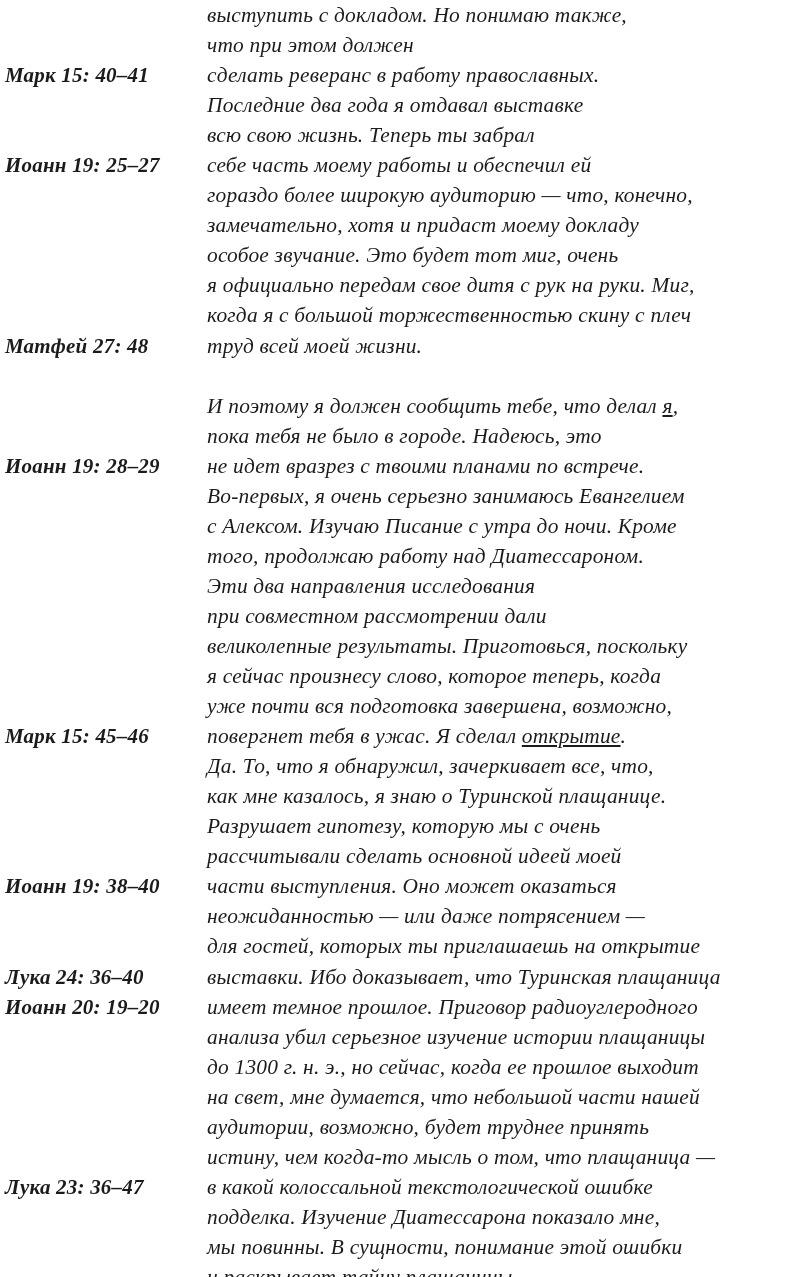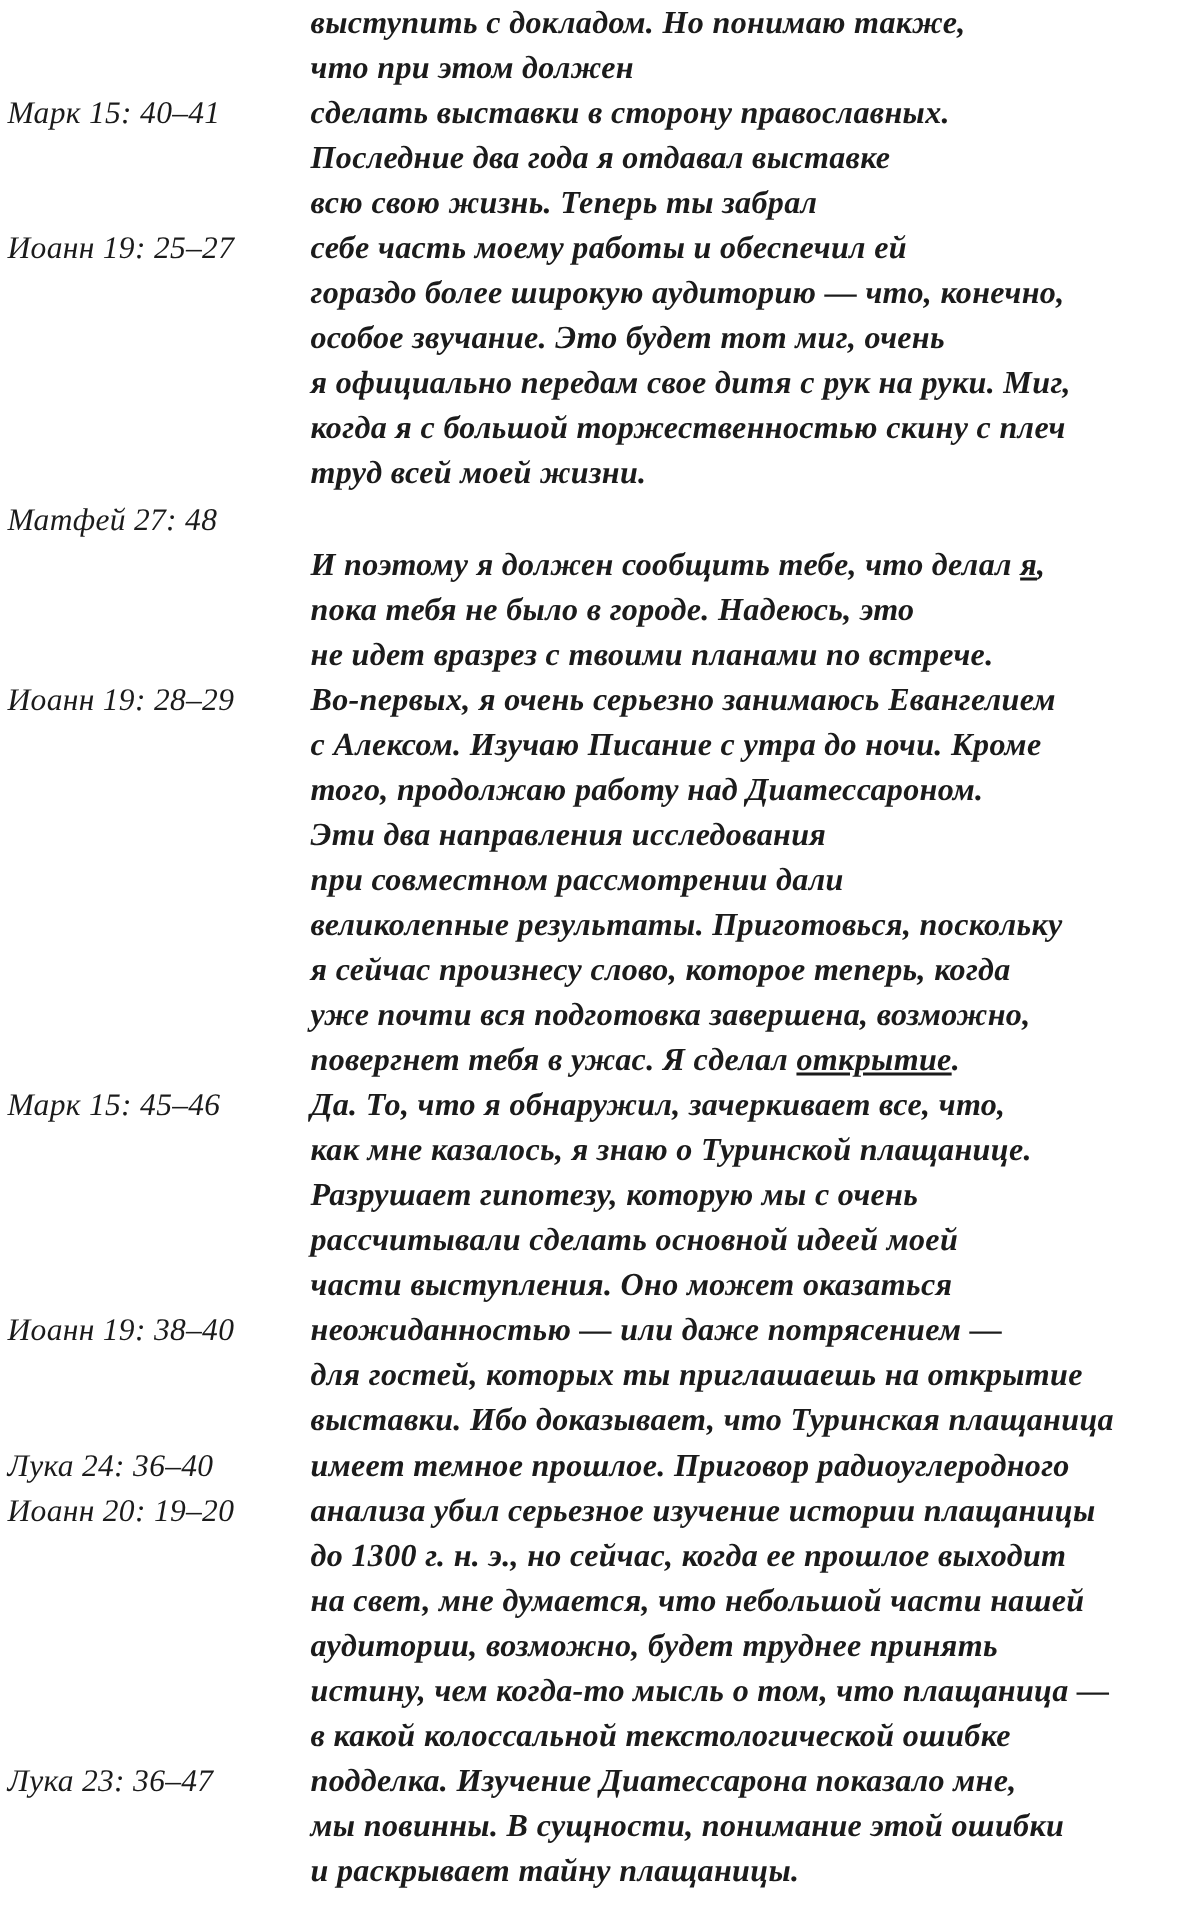--- a/index.html
+++ b/index.html
@@ -32,20 +32,21 @@
     width: 790px;
     height: 1277px;
   }
 
   .ref-col {
     position: absolute;
     left: 0;
     top: 0;
     width: 204px;
     height: 1277px;
+    font-weight: bold;
   }
 
   .body-col {
     position: absolute;
     left: 206px;
     top: 0;
     width: 584px;
     height: 1277px;
   }
 
@@ -54,21 +55,20 @@
     height: 30.05px;
     line-height: 30.05px;
     font-style: italic;
     font-size: 21.4px;
     white-space: nowrap;
     letter-spacing: 0.01em;
   }
 
   .body-col .line {
     padding-left: 1px;
-    font-weight: bold;
   }
 
   .ref-col .line {
     font-size: 21.0px;
     padding-left: 5px;
     color: #1b1b1b;
   }
 
   .ref-col .line.empty,
   .body-col .line.empty {
@@ -128,25 +128,26 @@
         <div class="line empty">&nbsp;</div>
         <div class="line">Лука 23: 36–47</div>
         <div class="line empty">&nbsp;</div>
         <div class="line empty">&nbsp;</div>
         <div class="line empty">&nbsp;</div>
       </div>
 
     <div class="body-col">
         <div class="line">выступить с докладом. Но понимаю также,</div>
         <div class="line">что при этом должен</div>
-        <div class="line">сделать выставки в сторону православных.</div>
+        <div class="line">сделать реверанс в работу православных.</div>
         <div class="line">Последние два года я отдавал выставке</div>
         <div class="line">всю свою жизнь. Теперь ты забрал</div>
         <div class="line">себе часть моему работы и обеспечил ей</div>
         <div class="line">гораздо более широкую аудиторию — что, конечно,</div>
+        <div class="line">замечательно, хотя и придаст моему докладу</div>
         <div class="line">особое звучание. Это будет тот миг, очень</div>
         <div class="line">я официально передам свое дитя с рук на руки. Миг,</div>
         <div class="line">когда я с большой торжественностью скину с плеч</div>
         <div class="line">труд всей моей жизни.</div>
         <div class="line empty">&nbsp;</div>
         <div class="line">И поэтому я должен сообщить тебе, что делал <span class="u">я</span>,</div>
         <div class="line">пока тебя не было в городе. Надеюсь, это</div>
         <div class="line">не идет вразрез с твоими планами по встрече.</div>
         <div class="line">Во-первых, я очень серьезно занимаюсь Евангелием</div>
         <div class="line">с Алексом. Изучаю Писание с утра до ночи. Кроме</div>

